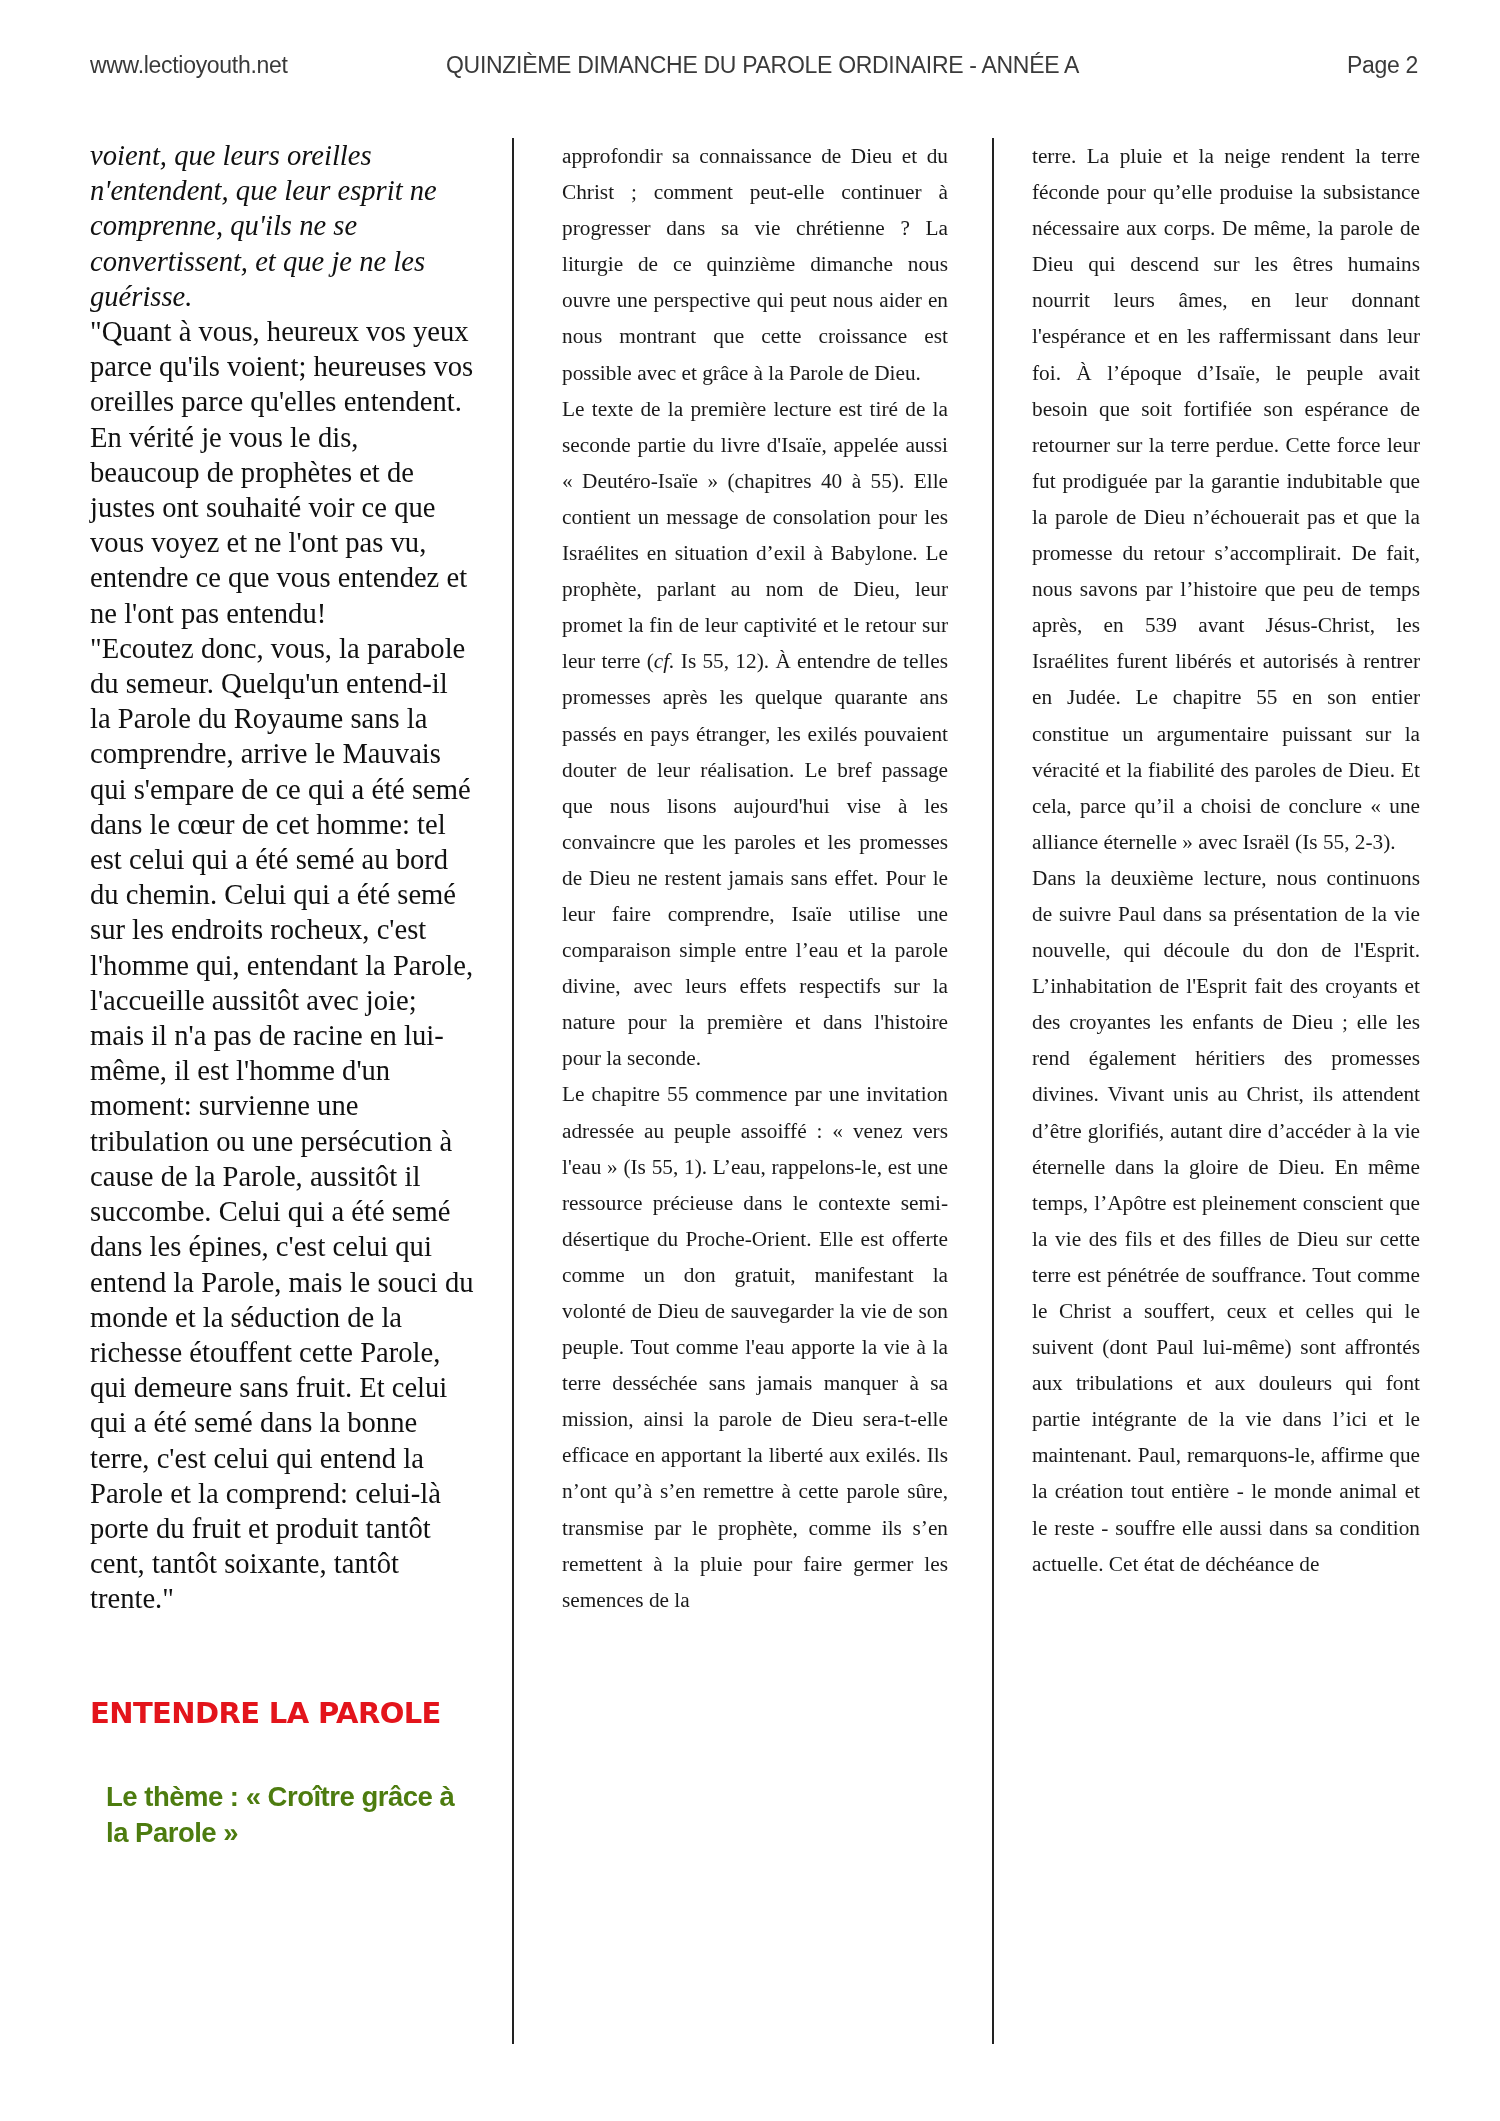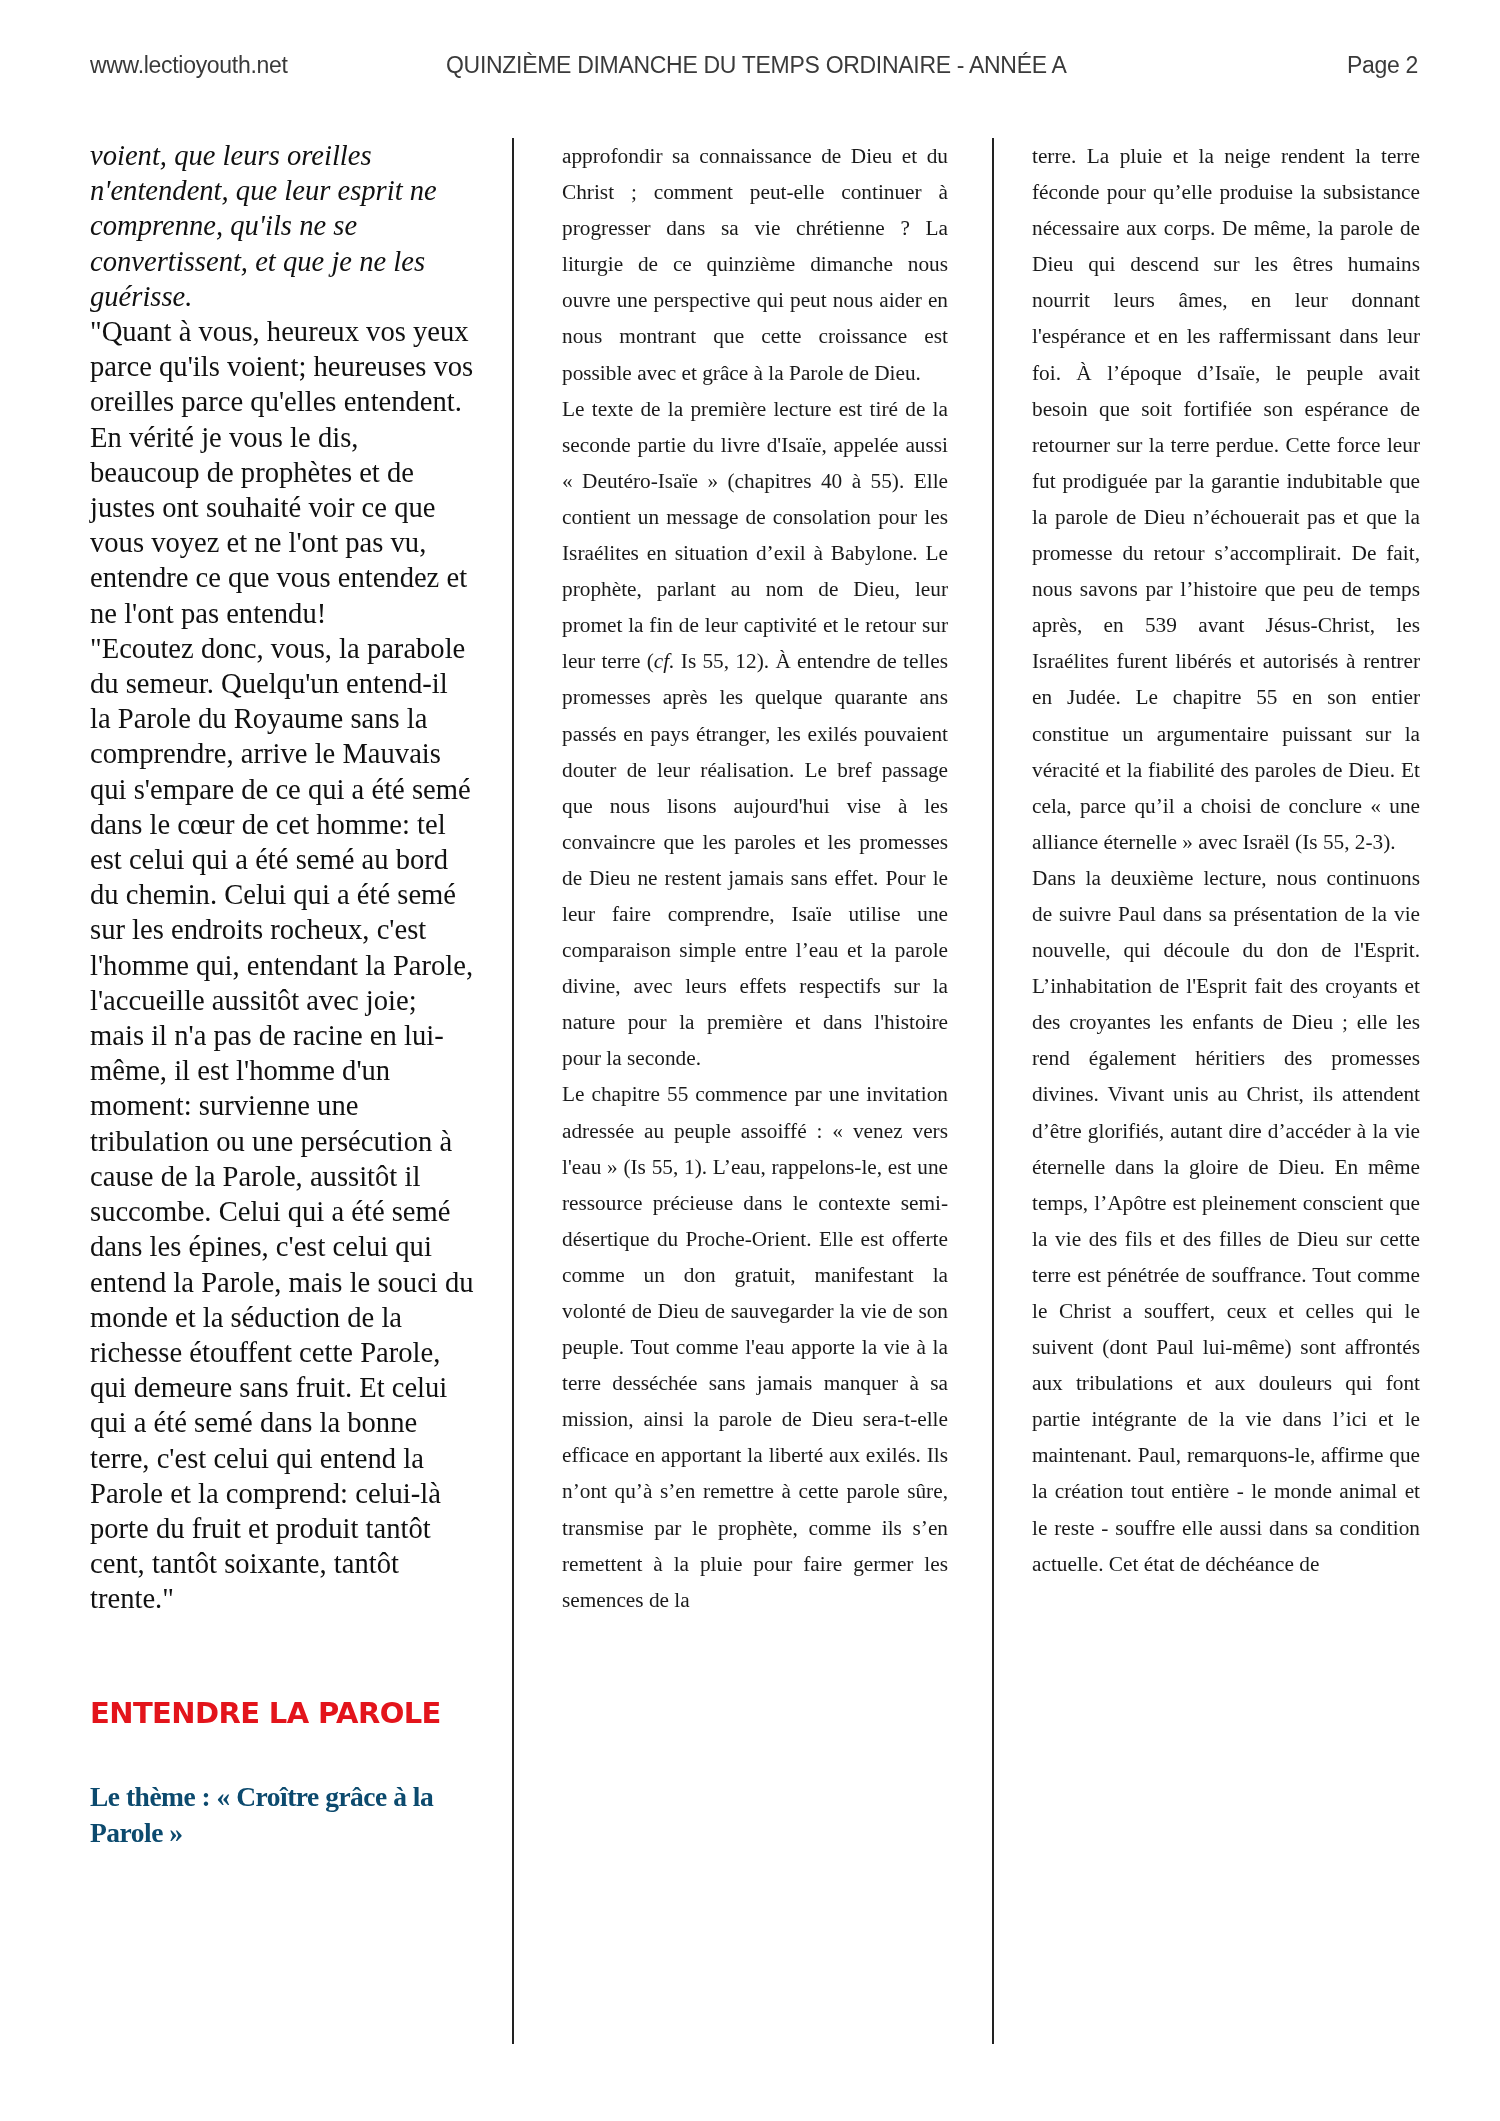--- a/index.html
+++ b/index.html
@@ -12,31 +12,31 @@
   #div1 { left:512px; }
   #div2 { left:992px; }
   .col { position:absolute; top:138px; }
   #col1 { left:90px; width:384px; }
   #col2 { left:562px; width:386px; }
   #col3 { left:1032px; width:388px; }
   .scripture { font-family:"Liberation Serif", serif; font-size:28.6px; line-height:35.2px; color:#111; margin:0; }
   .scripture p { margin:0; }
   .scripture .ital { font-style:italic; }
   .section-title { font-family:"DejaVu Sans", sans-serif; font-weight:bold; font-size:29px; color:#e3141b; margin:76px 0 0 0; letter-spacing:-0.6px; line-height:40px; }
-  .theme-title { font-family:Liberation Serif, serif; font-weight:bold; font-size:27.5px; color:#0c4a6e; margin:46px 0 0 0; line-height:36px; letter-spacing:-0.5px; }
+  .theme-title { font-family:Liberation Sans, sans-serif; font-weight:bold; font-size:27.5px; color:#4d7c0f; margin:46px 0 0 16px; line-height:36px; letter-spacing:-0.5px; }
   .body { font-family:Liberation Serif, serif; font-size:21.3px; line-height:36.1px; color:#1a1a1a; text-align:justify; margin:0; hyphens:none; }
   .body p { margin:0; }
   #col1 .body { margin-top:40px; }
   .body .it { font-style:italic; }
 </style>
 </head>
 <body>
 
 <div class="hdr" id="hdr-site">www.lectioyouth.net</div>
-<div class="hdr" id="hdr-title">QUINZIÈME DIMANCHE DU TEMPS ORDINAIRE - ANNÉE A</div>
+<div class="hdr" id="hdr-title">QUINZIÈME DIMANCHE DU PAROLE ORDINAIRE - ANNÉE A</div>
 <div class="hdr" id="hdr-page">Page 2</div>
 
 <div class="divider" id="div1"></div>
 <div class="divider" id="div2"></div>
 
 <div class="col" id="col1">
   <div class="scripture">
     <p class="ital">voient, que leurs oreilles n'entendent, que leur esprit ne comprenne, qu'ils ne se convertissent, et que je ne les guérisse.</p>
     <p>"Quant à vous, heureux vos yeux parce qu'ils voient; heureuses vos oreilles parce qu'elles entendent. En vérité je vous le dis, beaucoup de prophètes et de justes ont souhaité voir ce que vous voyez et ne l'ont pas vu, entendre ce que vous entendez et ne l'ont pas entendu!</p>
     <p>"Ecoutez donc, vous, la parabole du semeur. Quelqu'un entend-il la Parole du Royaume sans la comprendre, arrive le Mauvais qui s'empare de ce qui a été semé dans le cœur de cet homme: tel est celui qui a été semé au bord du chemin. Celui qui a été semé sur les endroits rocheux, c'est l'homme qui, entendant la Parole, l'accueille aussitôt avec joie; mais il n'a pas de racine en lui-même, il est l'homme d'un moment: survienne une tribulation ou une persécution à cause de la Parole, aussitôt il succombe. Celui qui a été semé dans les épines, c'est celui qui entend la Parole, mais le souci du monde et la séduction de la richesse étouffent cette Parole, qui demeure sans fruit. Et celui qui a été semé dans la bonne terre, c'est celui qui entend la Parole et la comprend: celui-là porte du fruit et produit tantôt cent, tantôt soixante, tantôt trente."</p>

